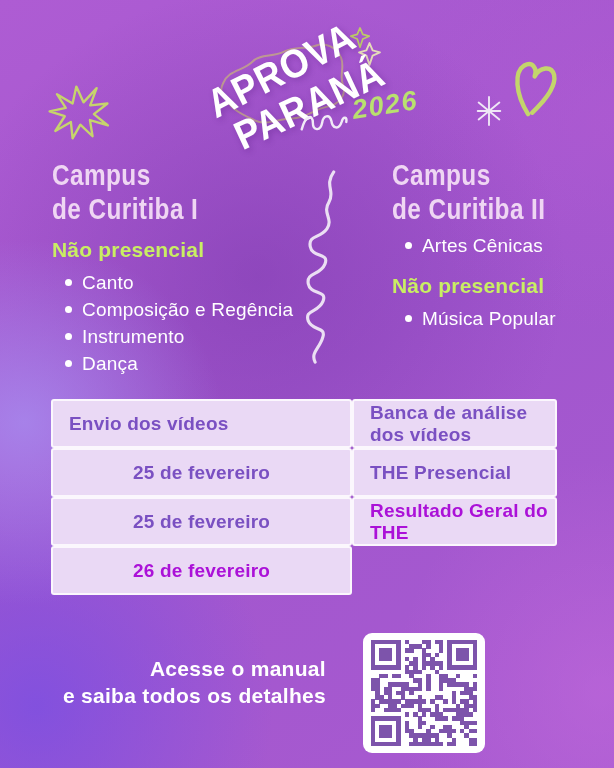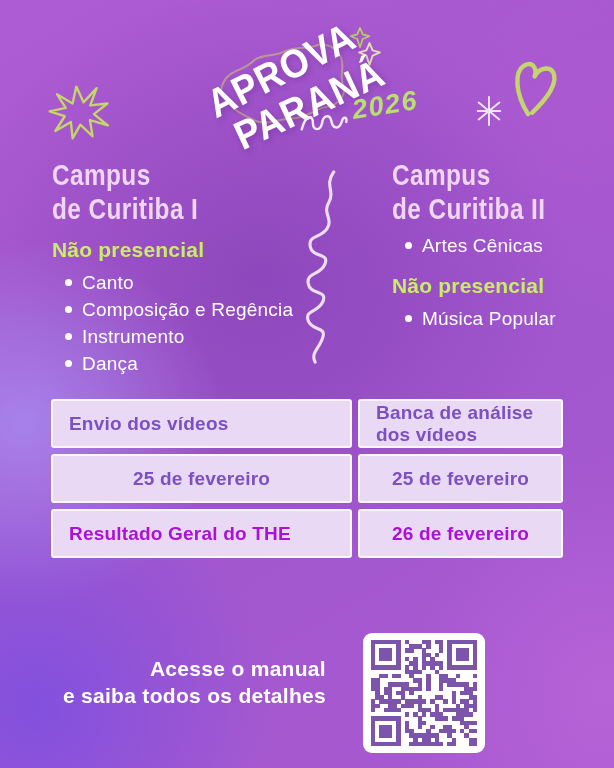--- a/index.html
+++ b/index.html
@@ -42,21 +42,21 @@
           letter-spacing:.5px;white-space:nowrap;transform:scaleX(.84);transform-origin:left top;}
   .ctitle span{display:block;}
   .slabel{margin-top:11px;font-size:21px;line-height:26px;font-weight:700;color:#c9ee63;letter-spacing:.2px;}
   .slabel.second{margin-top:14px;}
   .blist{margin:6px 0 0;padding:0 0 0 13px;list-style:none;}
   .blist li{display:flex;font-size:19px;line-height:27px;font-weight:400;color:#fff;letter-spacing:.2px;}
   .dot{width:7px;height:7px;border-radius:50%;background:#fff;margin-right:10px;flex:none;align-self:center;}
 
   
   .schedule{position:absolute;left:51px;top:399px;display:grid;
-            grid-template-columns:301px 205px;gap:6px;}
+            grid-template-columns:301px 205px;}
   .cell{height:49px;box-sizing:border-box;background:#ead9f5;border:2px solid rgba(255,255,255,.78);
         border-radius:3px;display:flex;align-items:center;font-size:19px;font-weight:700;
         color:#7a50c2;letter-spacing:.2px;}
   .cell.lab{padding-left:16px;}
   .cell.date{justify-content:center;}
   .cell.hl{color:#ab11d8;}
 
   
   .footer{position:absolute;left:54px;top:655px;width:272px;text-align:right;color:#fff;
           font-size:21px;line-height:27px;font-weight:700;letter-spacing:.3px;}
@@ -146,20 +146,21 @@
           <span class="dot"></span>
           <span>Música Popular</span>
         </li>
     </ul>
   </section>
 
   <div class="schedule">
     <div class="cell lab">Envio dos vídeos</div>
     <div class="cell lab">Banca de análise dos vídeos</div>
     <div class="cell date">25 de fevereiro</div>
+    <div class="cell lab">THE Presencial</div>
     <div class="cell date">25 de fevereiro</div>
     <div class="cell lab hl">Resultado Geral do THE</div>
     <div class="cell date hl">26 de fevereiro</div>
   </div>
 
   <div class="footer">
     <div>Acesse o manual</div>
     <div>e saiba todos os detalhes</div>
   </div>
 

